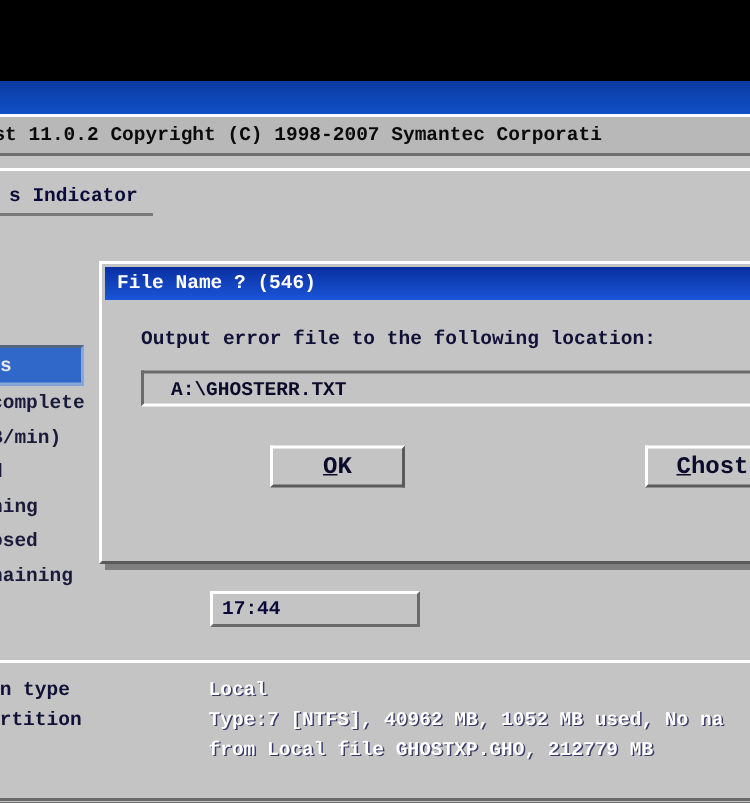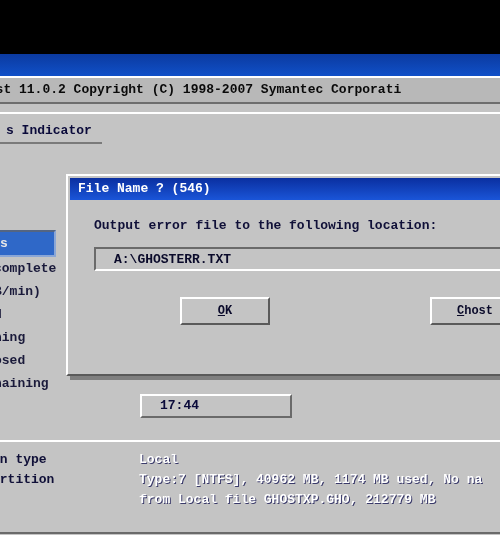--- a/index.html
+++ b/index.html
@@ -90,21 +90,21 @@
   .time-box {
     position: absolute;
     left: 140px; top: 394px;
     width: 130px; height: 20px;
     background: #c4c4c4;
     border: 2px solid #fff;
     border-right-color: #6a6a6a;
     border-bottom-color: #6a6a6a;
     color: #0a0a3a;
     line-height: 20px;
-    padding-left: 18px;
+    padding-left: 6px;
   }
   
   .details {
     position: absolute;
     left: -20px; top: 440px;
     width: 540px; height: 90px;
     background: #c4c4c4;
     border: 2px solid #fff;
     border-right-color: #6a6a6a;
     border-bottom-color: #6a6a6a;
@@ -172,21 +172,21 @@
     padding-left: 86px;
   }
   .win-btn {
     width: 110px; height: 28px;
     background: #c4c4c4;
     border: 2px solid #fff;
     border-right-color: #5a5a5a;
     border-bottom-color: #5a5a5a;
     font-family: inherit;
     font-weight: bold;
-    font-size: 12px;
+    font-size: 16px;
     color: #0a0a2a;
     cursor: pointer;
     text-align: center;
   }
   .win-btn .ul { text-decoration: underline; }
 </style>
 </head>
 <body>
 
 <div class="screen">
@@ -213,21 +213,21 @@
     <div>naining</div>
   </div>
 
   <div class="time-box">17:44</div>
 
   <div class="details">
     <div class="details-inner"><span>on type</span>
 <span>artition</span></div>
     <div class="details-value">
       <div>Local</div>
-      <div>Type:7 [NTFS], 40962 MB, 1174 MB used, No na</div>
+      <div>Type:7 [NTFS], 40962 MB, 1052 MB used, No na</div>
       <div>from Local file GHOSTXP.GHO, 212779 MB</div>
     </div>
   </div>
 
   <div class="dialog">
     <div class="dialog-title">File Name ? (546)</div>
     <div class="dialog-body">
       <div class="prompt-label">Output error file to the following location:</div>
       <input class="path-input" type="text" value="A:\GHOSTERR.TXT" style="">
       <div class="button-row">

